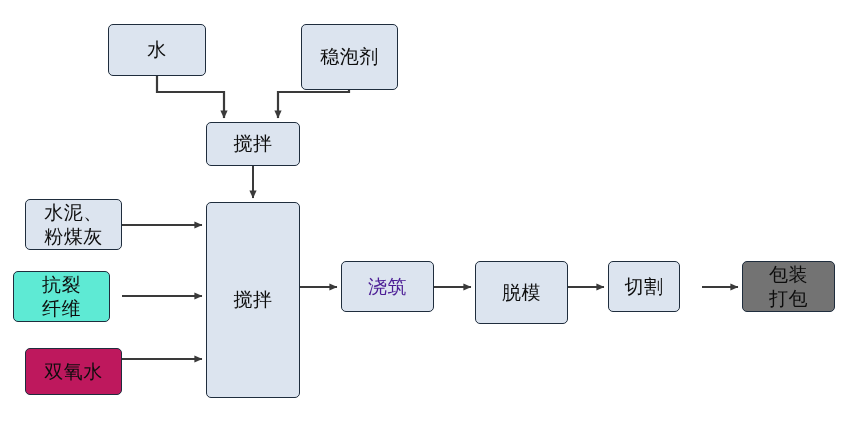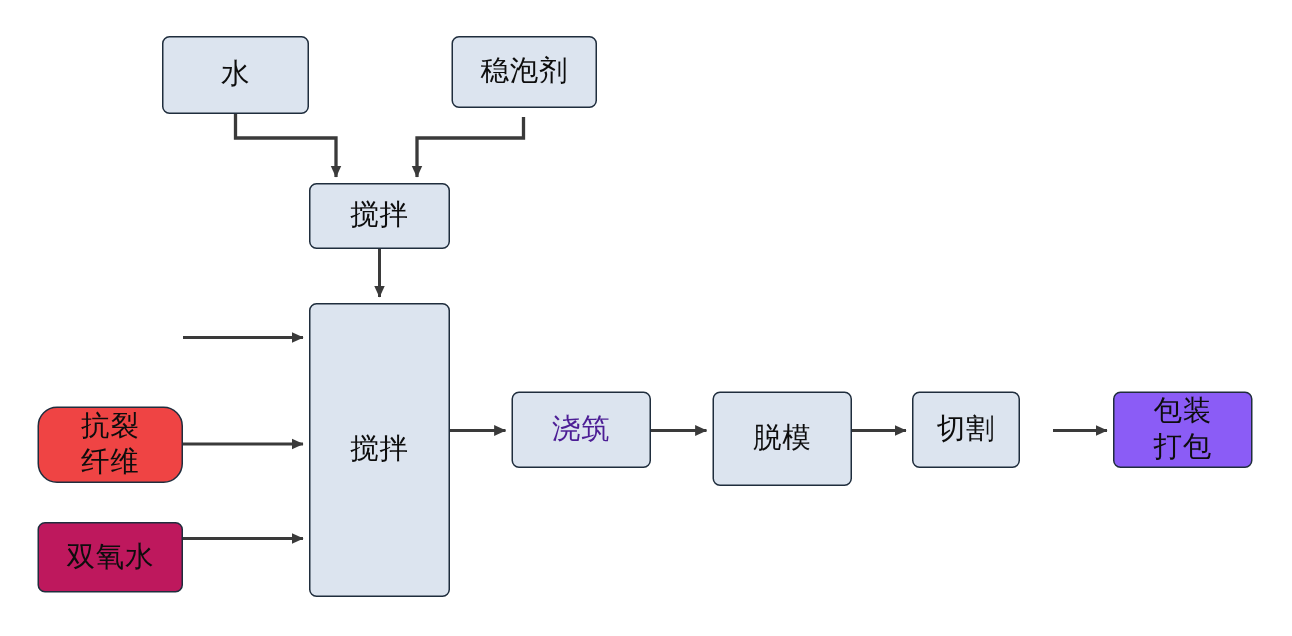--- a/index.html
+++ b/index.html
@@ -68,25 +68,27 @@
     <path d="M300,287 L337,287" fill="none" stroke="#3a3a3a" stroke-width="2.0" marker-end="url(#ah)"></path>
 
     <path d="M434,287 L471,287" fill="none" stroke="#3a3a3a" stroke-width="2.0" marker-end="url(#ah)"></path>
 
     <path d="M568,287 L604,287" fill="none" stroke="#3a3a3a" stroke-width="2.0" marker-end="url(#ah)"></path>
 
     <path d="M702,287 L738,287" fill="none" stroke="#3a3a3a" stroke-width="2.0" marker-end="url(#ah)"></path>
   </svg>
 
   <div class="node" style="left: 108px; top: 24px; width: 98px; height: 52px; background: rgb(220, 228, 239); border-color: rgb(31, 45, 61); color: rgb(13, 13, 13);">水</div>
-  <div class="node" style="left: 301px; top: 24px; width: 97px; height: 48px; background: rgb(220, 228, 239); border-color: rgb(31, 45, 61); color: rgb(13, 13, 13);">稳泡剂</div>
+  <div class="node" style="left: 301px; top: 24px; width: 97px; height: 66px; background: rgb(220, 228, 239); border-color: rgb(31, 45, 61); color: rgb(13, 13, 13);">稳泡剂</div>
   <div class="node" style="left: 206px; top: 122px; width: 94px; height: 44px; background: rgb(220, 228, 239); border-color: rgb(31, 45, 61); color: rgb(13, 13, 13);">搅拌</div>
-  <div class="node" style="left: 25px; top: 271px; width: 97px; height: 51px; background: #ef4444; border-color: rgb(31, 45, 61); color: rgb(13, 13, 13); border-radius: 13px;">抗裂
+  <div class="node" style="left: 25px; top: 199px; width: 97px; height: 51px; background: rgb(220, 228, 239); border-color: rgb(31, 45, 61); color: rgb(13, 13, 13);">水泥、
+粉煤灰</div>
+  <div class="node" style="left: 13px; top: 271px; width: 97px; height: 51px; background: #5eead4; border-color: rgb(31, 45, 61); color: rgb(13, 13, 13);">抗裂
 纤维</div>
   <div class="node" style="left: 25px; top: 348px; width: 97px; height: 47px; background: #be185d; border-color: rgb(31, 45, 61); color: rgb(13, 13, 13);">双氧水</div>
   <div class="node" style="left: 206px; top: 202px; width: 94px; height: 196px; background: rgb(220, 228, 239); border-color: rgb(31, 45, 61); color: rgb(13, 13, 13);">搅拌</div>
   <div class="node" style="left: 341px; top: 261px; width: 93px; height: 51px; background: rgb(220, 228, 239); border-color: rgb(31, 45, 61); color: #4c1d95;">浇筑</div>
   <div class="node" style="left: 475px; top: 261px; width: 93px; height: 63px; background: rgb(220, 228, 239); border-color: rgb(31, 45, 61); color: rgb(13, 13, 13);">脱模</div>
   <div class="node" style="left: 608px; top: 261px; width: 72px; height: 51px; background: rgb(220, 228, 239); border-color: rgb(31, 45, 61); color: rgb(13, 13, 13);">切割</div>
-  <div class="node" style="left: 742px; top: 261px; width: 93px; height: 51px; background: #8b5cf6; border-color: rgb(31, 45, 61); color: rgb(13, 13, 13);">包装
+  <div class="node" style="left: 742px; top: 261px; width: 93px; height: 51px; background: #737373; border-color: rgb(31, 45, 61); color: rgb(13, 13, 13);">包装
 打包</div>
 
 </div>
 
 </body></html>

